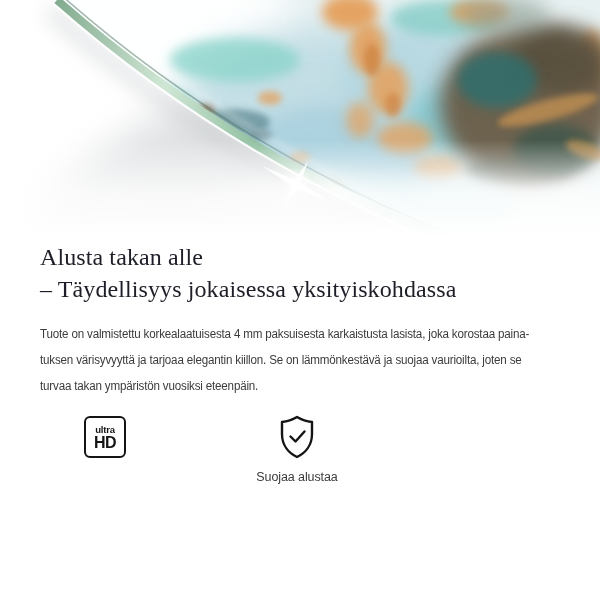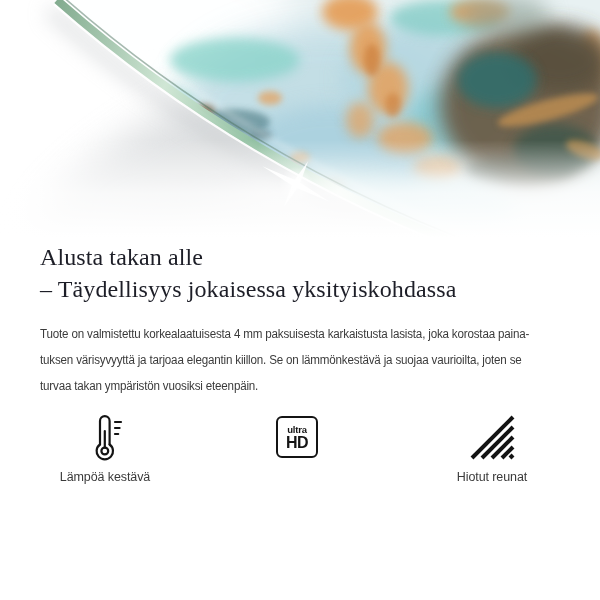--- a/index.html
+++ b/index.html
@@ -142,53 +142,38 @@
     </h1>
 
     <div class="desc">
       <span class="p-line">Tuote on valmistettu korkealaatuisesta 4 mm paksuisesta karkaistusta lasista, joka korostaa paina-</span>
       <span class="p-line">tuksen värisyvyyttä ja tarjoaa elegantin kiillon. Se on lämmönkestävä ja suojaa vaurioilta, joten se</span>
       <span class="p-line">turvaa takan ympäristön vuosiksi eteenpäin.</span>
     </div>
 
     <div class="features">
 
-      <div class="feature">
-        <div class="icon-box">
-          <svg width="38" height="48" viewBox="0 0 38 48" fill="none" stroke="#141414" stroke-width="2.2" stroke-linecap="round">
-            <path d="M14,31.5 V8 a4.8,4.8 0 0 1 9.6,0 V31.5"></path>
-            <path d="M23.6,31.5 a8.2,8.2 0 1 1 -9.6,0"></path>
-            <circle cx="18.8" cy="38" r="3.4"></circle>
-            <path d="M18.8,18 V34.4"></path>
-            <path d="M29,9 h6 M29,15 h4.6 M29,21 h3.2"></path>
-          </svg>
-        </div>
-        <span class="flabel">Lämpöä kestävä</span>
-      </div>
 
       <div class="feature">
         <div class="icon-box">
           <div class="uhd">
             <span class="u-top">ultra</span>
             <span class="u-bot">HD</span>
           </div>
         </div>
       </div>
 
+      <div class="feature">
+        <div class="icon-box">
+          <svg width="46" height="48" viewBox="0 0 46 48" fill="none" stroke="#141414" stroke-width="2.4" stroke-linecap="round" stroke-linejoin="round">
+            <path d="M23,4 C28,7 33,8.5 38,9 V21 C38,32 31.5,40 23,44 C14.5,40 8,32 8,21 V9 C13,8.5 18,7 23,4 Z"></path>
+            <path d="M16.5,23.5 l5,5 L30.5,18.5"></path>
+          </svg>
+        </div>
+        <span class="flabel">Suojaa alustaa</span>
+      </div>
 
 
-      <div class="feature">
-        <div class="icon-box">
-          <svg width="46" height="46" viewBox="0 0 46 46" stroke="#141414" stroke-width="4">
-            <path d="M3,44 L44,3"></path>
-            <path d="M13,44 L44,13"></path>
-            <path d="M23,44 L44,23"></path>
-            <path d="M33,44 L44,33"></path>
-            <path d="M41,44 L44,41"></path>
-          </svg>
-        </div>
-        <span class="flabel">Hiotut reunat</span>
-      </div>
 
 
     </div>
   </div>
 </div>
 
 </body></html>

